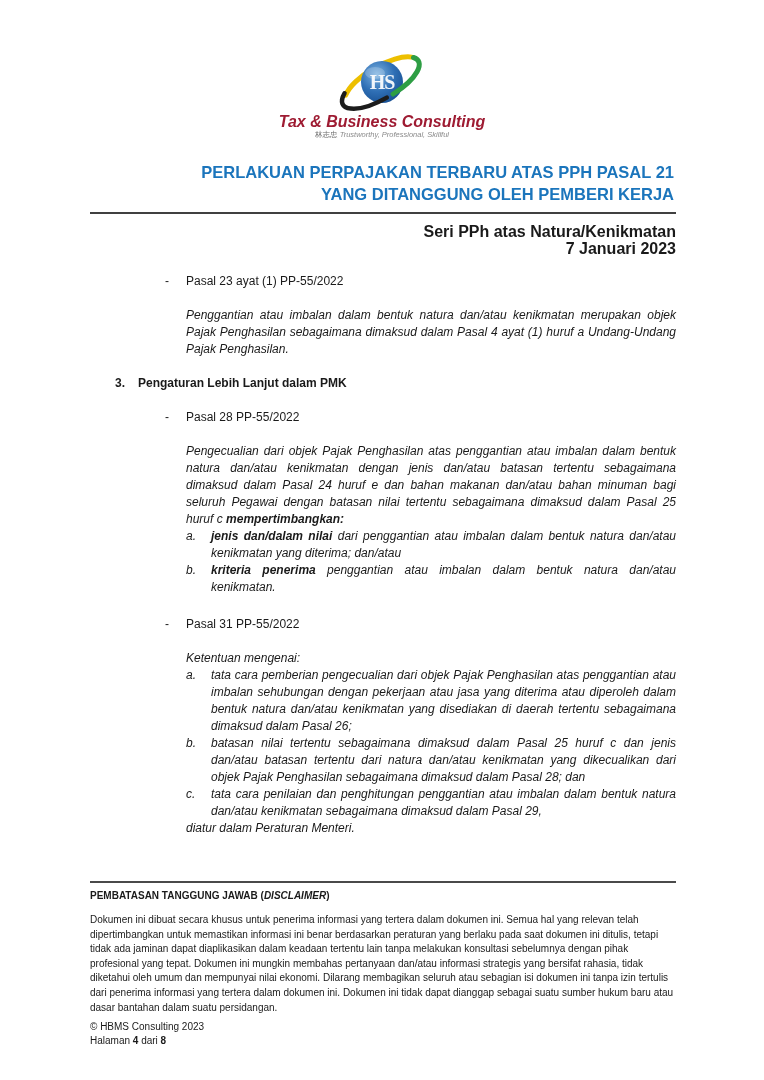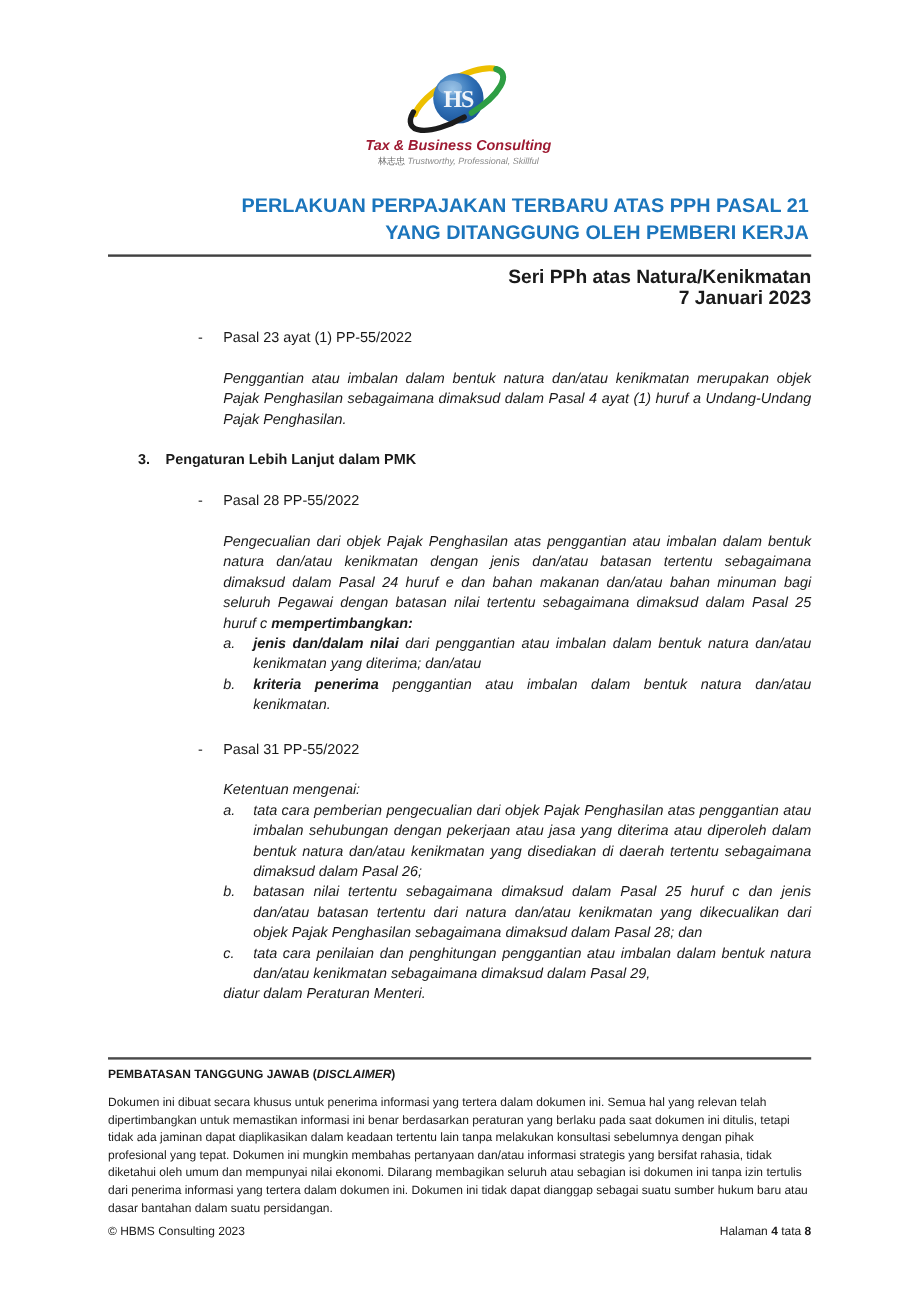--- a/index.html
+++ b/index.html
@@ -12,21 +12,21 @@
 
   
   .logo-block { margin-top:44px; text-align:center; }
   .logo-svg { display:block; margin:0 auto; }
   .logo-line1 {
     font-family:"Liberation Serif", serif; font-weight:bold;
     font-size:11.5px; line-height:14px; color:#1f3864; margin-top:1px;
   }
   .logo-line1 .part-red { color:#c00000; }
   .logo-line2 {
-    font-size:12px; line-height:13px; font-weight:bold; font-style:italic;
+    font-size:16px; line-height:13px; font-weight:bold; font-style:italic;
     color:#9e1b32; margin-top:1px;
   }
   .logo-line3 {
     font-size:7.5px; line-height:11px; font-style:italic; color:#8a8a8a; margin-top:1px;
   }
   .logo-line3 .cjk { font-style:normal; color:#6a6a6a; }
 
   
   .doc-title {
     margin:21px 90px 0 90px; text-align:right;
@@ -57,21 +57,21 @@
   b.run { font-weight:bold; }
 
   
   .disclaimer { position:absolute; left:90px; right:88px; top:881px; }
   .disclaimer-rule { border:none; border-top:2px solid #4a4a4a; height:0; margin-bottom:5px; }
   .disclaimer-heading { font-size:10px; font-weight:bold; line-height:15px; }
   .disclaimer-heading .it { font-style:italic; }
   .disclaimer-text { margin-top:10px; font-size:10px; line-height:14.6px; color:#1a1a1a; }
   .footline {
     position:absolute; left:90px; right:88px; top:1020px;
-    display:flex; justify-content:space-between; font-size:10px; line-height:14px;
+    display:flex; justify-content:space-between; font-size:10px; line-height:14px;flex-direction:column;
   }
   .footline b { font-weight:bold; }
 </style>
 </head>
 <body>
 
 <div class="page">
 
   <header class="logo-block">
     <svg class="logo-svg" width="126" height="70" viewBox="0 0 120 70" aria-hidden="true">
@@ -169,16 +169,16 @@
   </main>
 
   <section class="disclaimer">
     <hr class="disclaimer-rule">
     <div class="disclaimer-heading"><span>PEMBATASAN TANGGUNG JAWAB (</span><span class="it">DISCLAIMER</span><span>)</span></div>
     <p class="disclaimer-text">Dokumen ini dibuat secara khusus untuk penerima informasi yang tertera dalam dokumen ini. Semua hal yang relevan telah dipertimbangkan untuk memastikan informasi ini benar berdasarkan peraturan yang berlaku pada saat dokumen ini ditulis, tetapi tidak ada jaminan dapat diaplikasikan dalam keadaan tertentu lain tanpa melakukan konsultasi sebelumnya dengan pihak profesional yang tepat. Dokumen ini mungkin membahas pertanyaan dan/atau informasi strategis yang bersifat rahasia, tidak diketahui oleh umum dan mempunyai nilai ekonomi. Dilarang membagikan seluruh atau sebagian isi dokumen ini tanpa izin tertulis dari penerima informasi yang tertera dalam dokumen ini. Dokumen ini tidak dapat dianggap sebagai suatu sumber hukum baru atau dasar bantahan dalam suatu persidangan.</p>
   </section>
 
   <footer class="footline">
     <span>© HBMS Consulting 2023</span>
-    <span><span>Halaman </span><b>4</b><span> tata </span><b>8</b></span>
+    <span><span>Halaman </span><b>4</b><span> dari </span><b>8</b></span>
   </footer>
 
 </div>
 
 </body></html>

